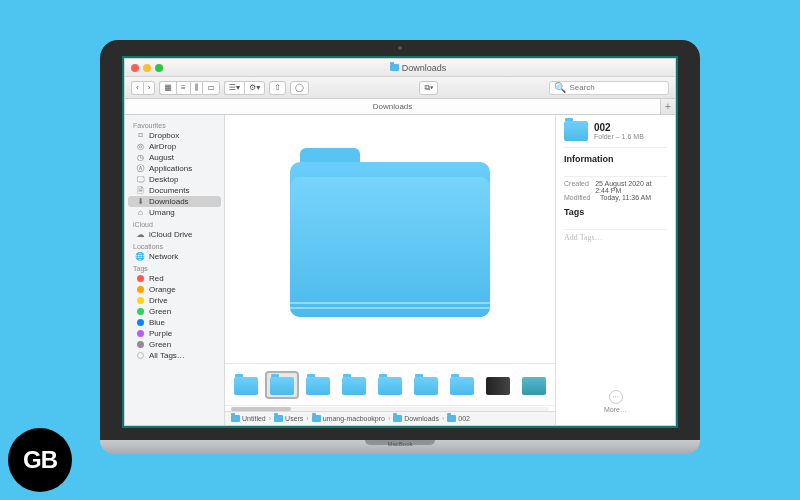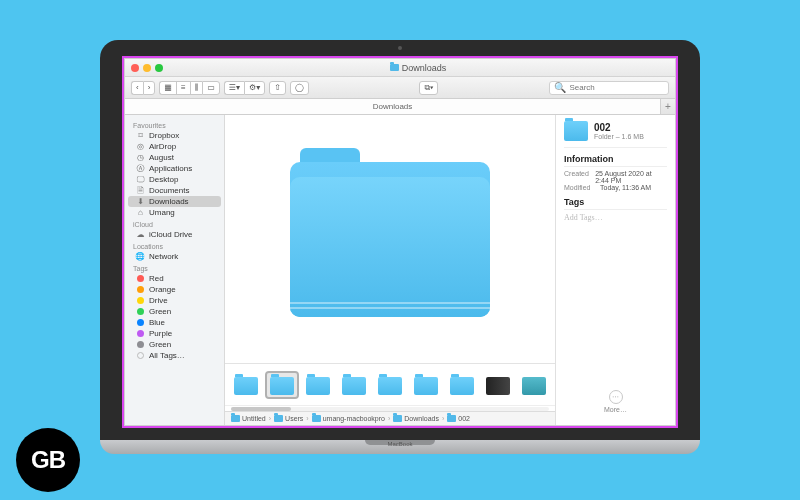--- a/index.html
+++ b/index.html
@@ -1,20 +1,20 @@
 <!DOCTYPE html>
 <html><head>
 <meta charset="utf-8">
 <style>
 * { box-sizing: border-box; margin: 0; padding: 0; }
 body { width: 800px; height: 500px; overflow: hidden; background: #4ec5f0; font-family: -apple-system, "Helvetica Neue", Arial, sans-serif; font-size: 10px; position: relative; }
 .macbook { position: absolute; left: 100px; top: 40px; width: 600px; height: 420px; }
 .bezel { background: #2b2b2b; border-radius: 18px 18px 0 0; padding: 18px 22px 10px 22px; height: 400px; }
 .camera { width: 4px; height: 4px; background: #555; border-radius: 50%; margin: -12px auto 6px auto; }
-.screen { background: #d946ef; width: 100%; height: 100%; overflow: hidden; position: relative; }
+.screen { background: #0f766e; width: 100%; height: 100%; overflow: hidden; position: relative; }
 .base { background: linear-gradient(#c9cbce,#a9abad); height: 14px; border-radius: 0 0 20px 20px; position: relative; }
 .base::after { content: "MacBook"; position: absolute; left: 50%; transform: translateX(-50%); top: 1px; font-size: 6px; color: #555; }
 .notch { width: 70px; height: 5px; background: #8f9193; border-radius: 0 0 6px 6px; margin: 0 auto; }
 
 .window { position: absolute; left: 2px; top: 2px; right: 2px; bottom: 2px; background: #eef0f2; display: flex; flex-direction: column; border: 1px solid #d0d0d0; }
 .titlebar { height: 18px; background: linear-gradient(#f7f7f7,#e9e9e9); border-bottom: 1px solid #d3d3d3; display: flex; align-items: center; padding: 0 6px; gap: 4px; }
 .traffic { display: flex; gap: 4px; }
 .dot { width: 8px; height: 8px; border-radius: 50%; }
 .dot.r { background: #ff5f57; } .dot.y { background: #febc2e; } .dot.g { background: #28c840; }
 .ttitle { flex: 1; text-align: center; color: #555; font-size: 9px; display: flex; align-items: center; justify-content: center; gap: 3px; }
@@ -64,28 +64,28 @@
 .pathbar { height: 14px; background: #f5f5f5; border-top: 1px solid #dcdcdc; display: flex; align-items: center; padding: 0 6px; gap: 3px; font-size: 7px; color: #555; }
 .pathbar .crumb { display: flex; align-items: center; gap: 2px; cursor: pointer; }
 .pathbar .sep { color: #aaa; }
 
 .info { width: 120px; background: #fff; border-left: 1px solid #e0e0e0; padding: 6px 8px; display: flex; flex-direction: column; gap: 6px; }
 .info-head { display: flex; gap: 6px; align-items: center; border-bottom: 1px solid #eee; padding-bottom: 6px; }
 .info-folder { width: 24px; height: 20px; background: linear-gradient(#6fd0fa,#4bbaec); border-radius: 2px; position: relative; }
 .info-folder::before { content: ""; position: absolute; top: -3px; left: 1px; width: 8px; height: 3px; background: #59c3f3; border-radius: 1px 1px 0 0; }
 .info-title { font-size: 10px; font-weight: 600; color: #222; }
 .info-sub { font-size: 7px; color: #888; }
-.info-block h4 { font-size: 9px; font-weight: 700; color: #222; border-bottom: 1px solid #eee; padding-bottom: 2px; margin-bottom: 3px; }
+.info-block h4 { font-size: 9px; font-weight: 700; color: #222; border-bottom: 1px solid #eee; padding-bottom: 12px; margin-bottom: 3px; }
 .info-row { display: flex; font-size: 7px; color: #555; gap: 4px; }
 .info-row .k { color: #888; width: 32px; }
 .info-tags { font-size: 8px; color: #bbb; font-family: Liberation Serif, serif; }
 .more { margin-top: auto; text-align: center; font-size: 7px; color: #888; padding: 6px 0; }
 .more-circle { width: 14px; height: 14px; border: 1px solid #c8c8c8; border-radius: 50%; margin: 0 auto 2px auto; display: flex; align-items: center; justify-content: center; }
 
-.gb-badge { position: absolute; left: 16px; bottom: 8px; width: 64px; height: 64px; background: #000; border-radius: 50%; color: #fff; font-weight: 800; font-size: 24px; display: flex; align-items: center; justify-content: center; letter-spacing: -1px; }
+.gb-badge { position: absolute; left: 8px; bottom: 8px; width: 64px; height: 64px; background: #000; border-radius: 50%; color: #fff; font-weight: 800; font-size: 24px; display: flex; align-items: center; justify-content: center; letter-spacing: -1px; }
 </style>
 </head>
 <body>
 
 <div class="macbook">
   <div class="bezel">
     <div class="camera"></div>
     <div class="screen">
 
       <div class="window">

